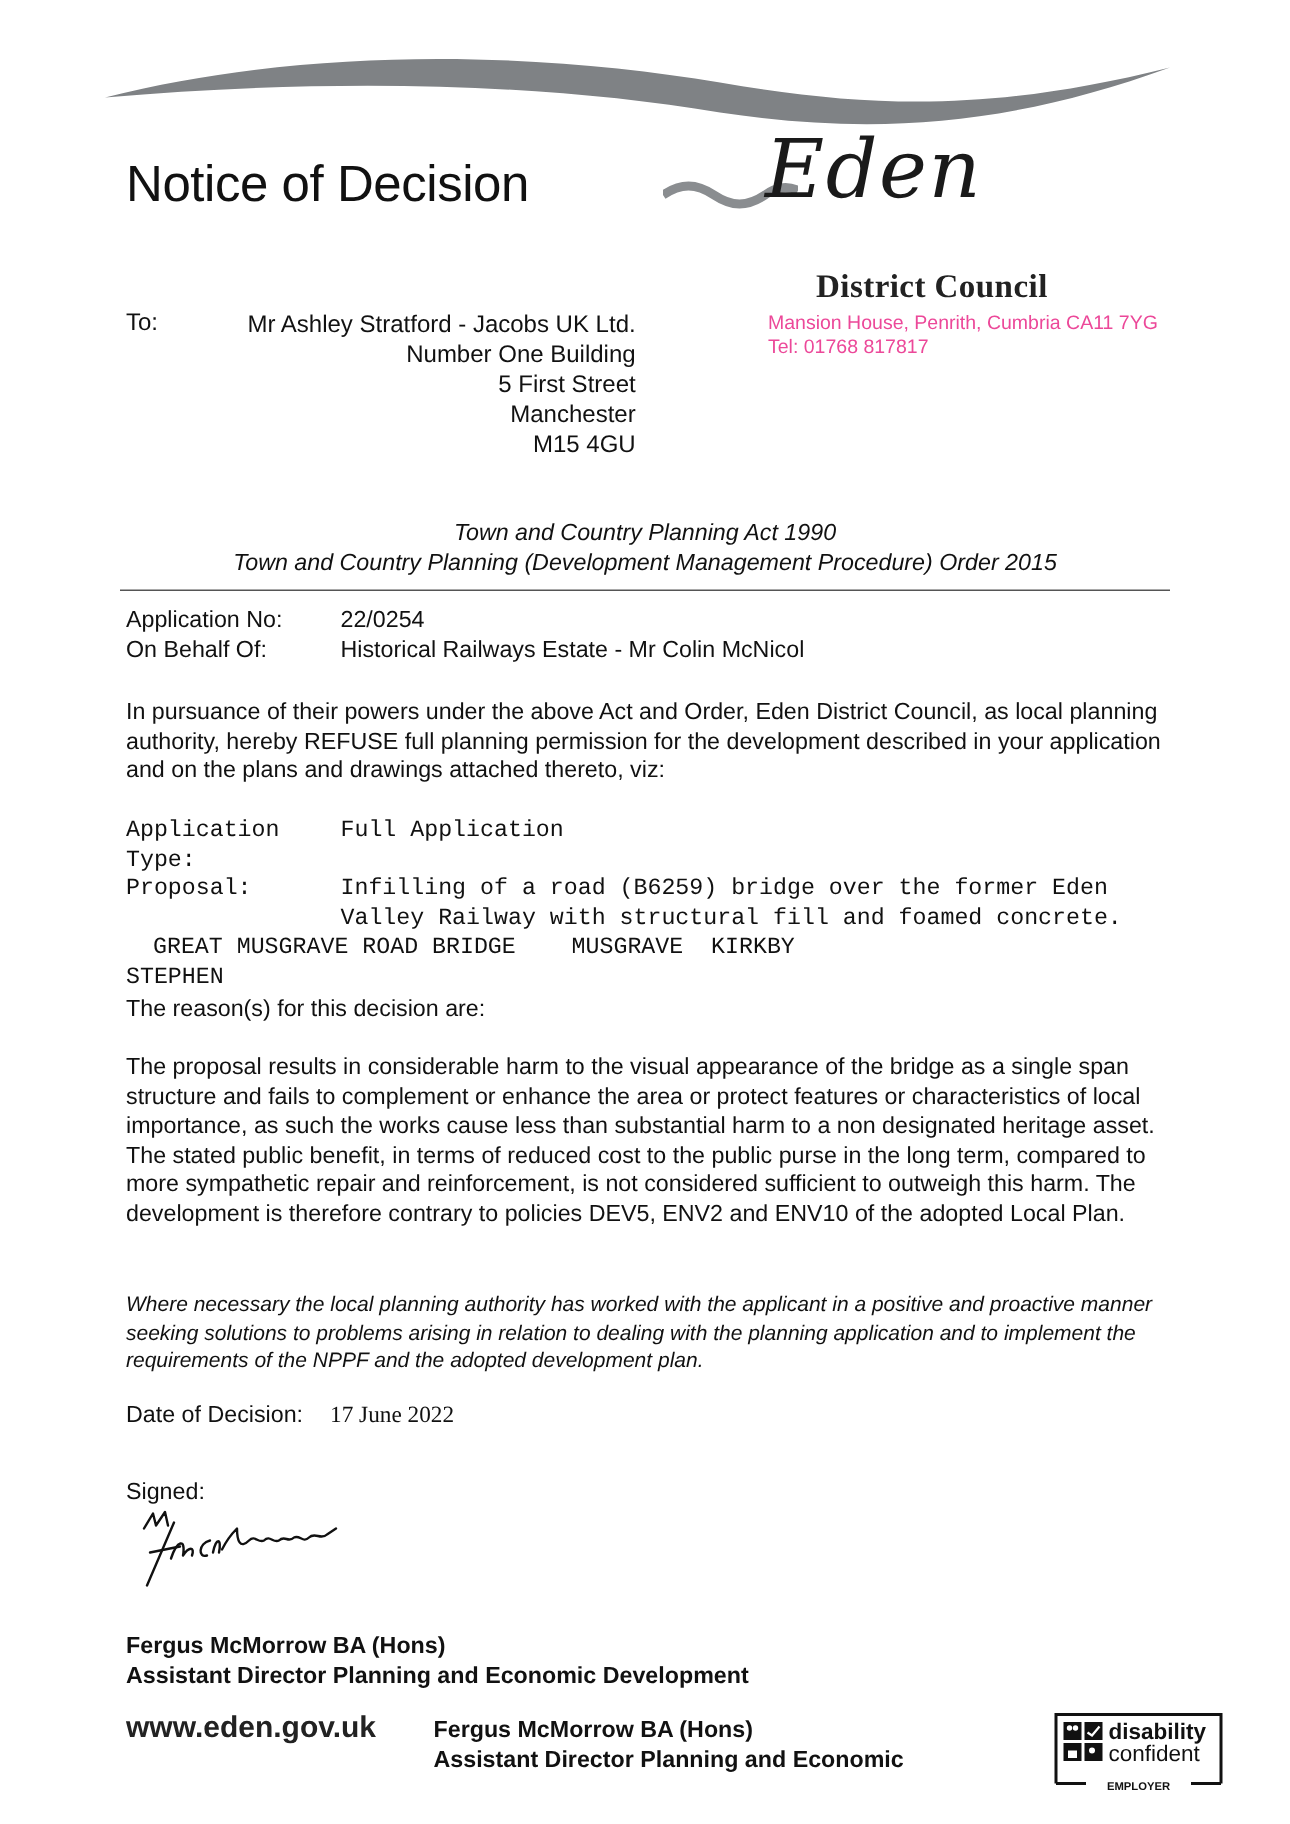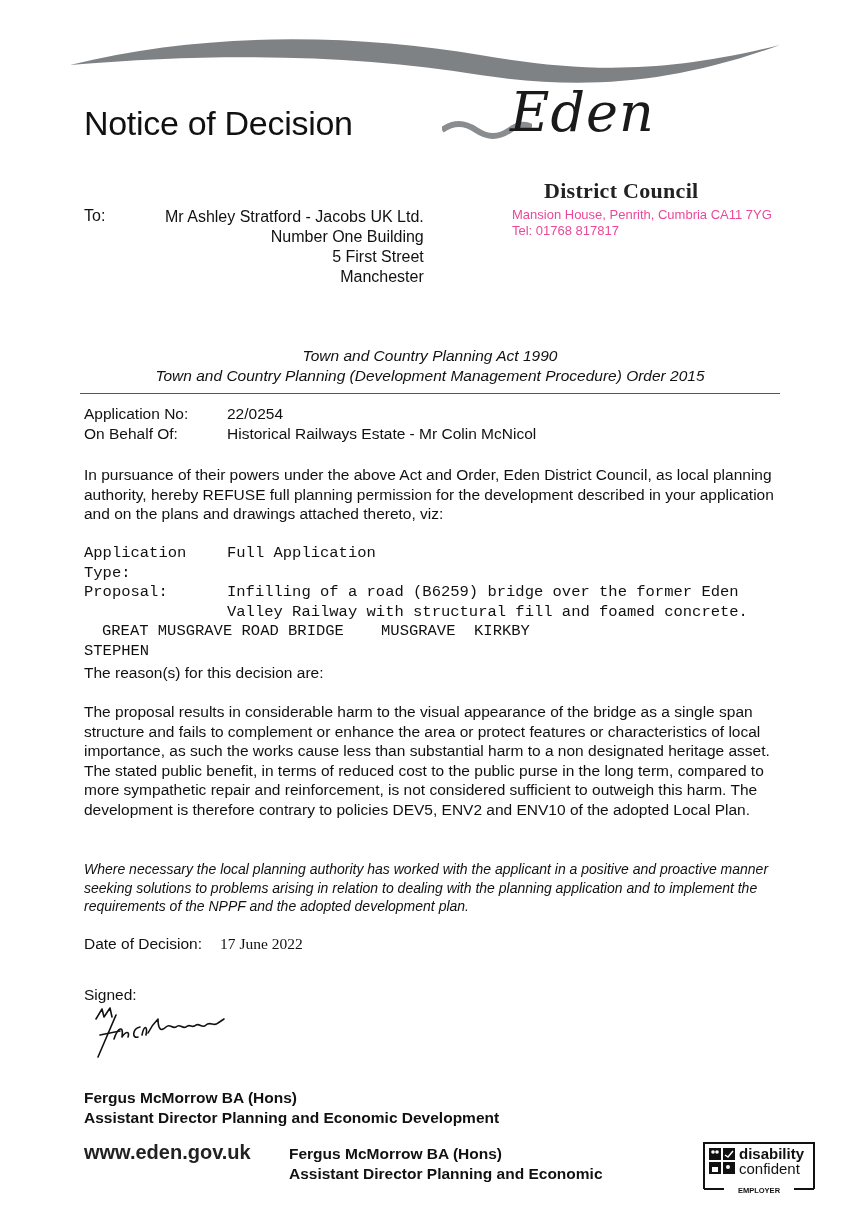--- a/index.html
+++ b/index.html
@@ -53,20 +53,21 @@
   <div>Mansion House, Penrith, Cumbria  CA11 7YG</div>
   <div>Tel: 01768 817817</div>
 </div>
 
 <div class="abs to-label">To:</div>
 <div class="abs to-lines">
   <div>Mr Ashley Stratford - Jacobs UK Ltd.</div>
   <div>Number One Building</div>
   <div>5 First Street</div>
   <div>Manchester</div>
+  <div>M15 4GU</div>
 </div>
 
 <div class="abs acts">
   <div>Town and Country Planning Act 1990</div>
   <div>Town and Country Planning (Development Management Procedure) Order 2015</div>
 </div>
 <div class="abs rule"></div>
 
 <div class="abs grid appno">
   <div>Application No:</div>

